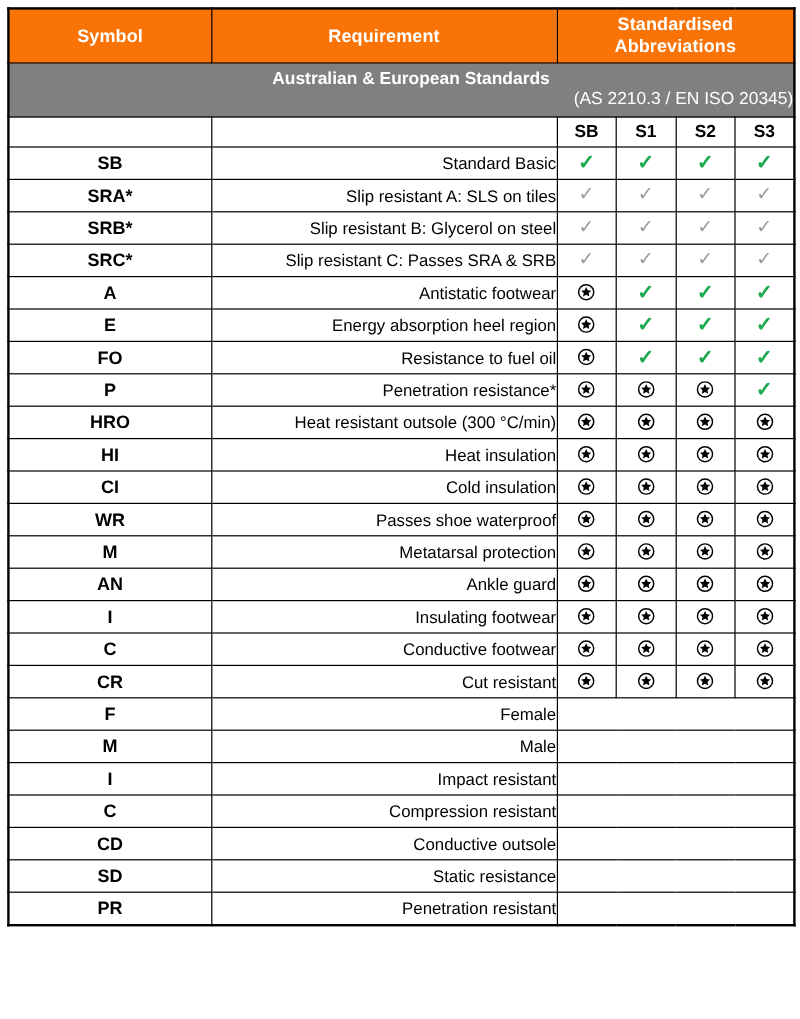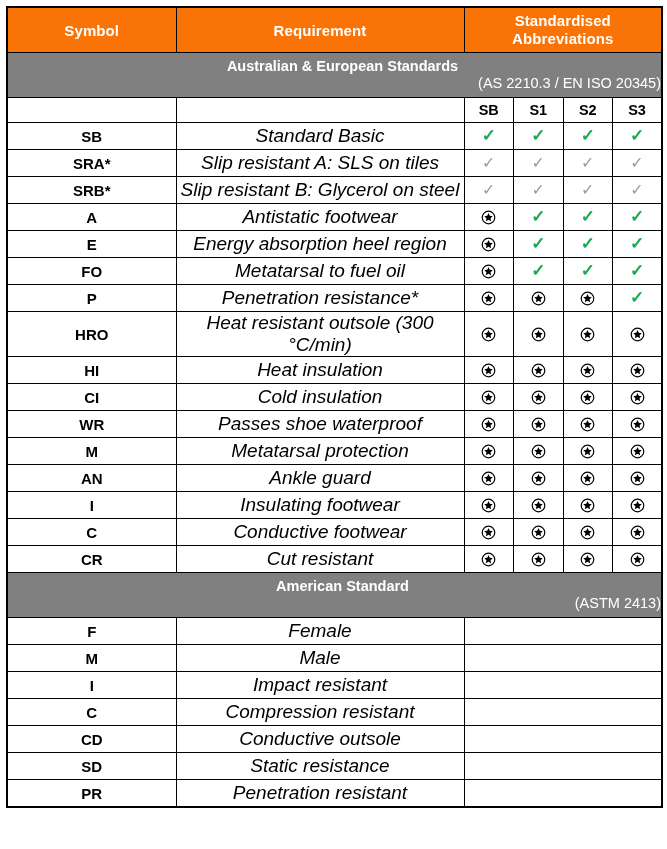--- a/index.html
+++ b/index.html
@@ -73,26 +73,25 @@
 
   
   .sym {
     text-align: center;
     font-weight: bold;
     font-size: 15px;
     height: 26px;
     vertical-align: middle;
   }
   .req {
-    text-align: center;
-    font-size: 19px;
+    text-align: right;
+    font-size: 14px;
     height: 26px;
     vertical-align: middle;
     padding-left: 9px;
-    font-style: italic;
   }
   .mark {
     text-align: center;
     vertical-align: middle;
     height: 26px;
   }
 
   
   .tick {
     display: inline-block;
@@ -167,20 +166,28 @@
         </tr>
         <tr>
           <td class="sym">SRB*</td>
           <td class="req">Slip resistant B: Glycerol on steel</td>
           <td class="mark"><span class="tick grey">✓</span></td>
           <td class="mark"><span class="tick grey">✓</span></td>
           <td class="mark"><span class="tick grey">✓</span></td>
           <td class="mark"><span class="tick grey">✓</span></td>
         </tr>
         <tr>
+          <td class="sym">SRC*</td>
+          <td class="req">Slip resistant C: Passes SRA &amp; SRB</td>
+          <td class="mark"><span class="tick grey">✓</span></td>
+          <td class="mark"><span class="tick grey">✓</span></td>
+          <td class="mark"><span class="tick grey">✓</span></td>
+          <td class="mark"><span class="tick grey">✓</span></td>
+        </tr>
+        <tr>
           <td class="sym">A</td>
           <td class="req">Antistatic footwear</td>
           <td class="mark"><span><svg class="cstar" viewBox="0 0 16 16" aria-hidden="true">
                 <circle cx="8" cy="8" r="6.7" fill="none" stroke="#000" stroke-width="1.3"></circle>
                 <polygon points="8,3.3 9.38,6.22 12.5,6.6 10.2,8.75 10.82,11.9 8,10.35 5.18,11.9 5.8,8.75 3.5,6.6 6.62,6.22" fill="#000"></polygon>
               </svg></span></td>
           <td class="mark"><span class="tick green">✓</span></td>
           <td class="mark"><span class="tick green">✓</span></td>
           <td class="mark"><span class="tick green">✓</span></td>
         </tr>
@@ -190,21 +197,21 @@
           <td class="mark"><span><svg class="cstar" viewBox="0 0 16 16" aria-hidden="true">
                 <circle cx="8" cy="8" r="6.7" fill="none" stroke="#000" stroke-width="1.3"></circle>
                 <polygon points="8,3.3 9.38,6.22 12.5,6.6 10.2,8.75 10.82,11.9 8,10.35 5.18,11.9 5.8,8.75 3.5,6.6 6.62,6.22" fill="#000"></polygon>
               </svg></span></td>
           <td class="mark"><span class="tick green">✓</span></td>
           <td class="mark"><span class="tick green">✓</span></td>
           <td class="mark"><span class="tick green">✓</span></td>
         </tr>
         <tr>
           <td class="sym">FO</td>
-          <td class="req">Metatarsal to fuel oil</td>
+          <td class="req">Resistance to fuel oil</td>
           <td class="mark"><span><svg class="cstar" viewBox="0 0 16 16" aria-hidden="true">
                 <circle cx="8" cy="8" r="6.7" fill="none" stroke="#000" stroke-width="1.3"></circle>
                 <polygon points="8,3.3 9.38,6.22 12.5,6.6 10.2,8.75 10.82,11.9 8,10.35 5.18,11.9 5.8,8.75 3.5,6.6 6.62,6.22" fill="#000"></polygon>
               </svg></span></td>
           <td class="mark"><span class="tick green">✓</span></td>
           <td class="mark"><span class="tick green">✓</span></td>
           <td class="mark"><span class="tick green">✓</span></td>
         </tr>
         <tr>
           <td class="sym">P</td>
@@ -397,26 +404,20 @@
           <td class="mark"><span><svg class="cstar" viewBox="0 0 16 16" aria-hidden="true">
                 <circle cx="8" cy="8" r="6.7" fill="none" stroke="#000" stroke-width="1.3"></circle>
                 <polygon points="8,3.3 9.38,6.22 12.5,6.6 10.2,8.75 10.82,11.9 8,10.35 5.18,11.9 5.8,8.75 3.5,6.6 6.62,6.22" fill="#000"></polygon>
               </svg></span></td>
           <td class="mark"><span><svg class="cstar" viewBox="0 0 16 16" aria-hidden="true">
                 <circle cx="8" cy="8" r="6.7" fill="none" stroke="#000" stroke-width="1.3"></circle>
                 <polygon points="8,3.3 9.38,6.22 12.5,6.6 10.2,8.75 10.82,11.9 8,10.35 5.18,11.9 5.8,8.75 3.5,6.6 6.62,6.22" fill="#000"></polygon>
               </svg></span></td>
         </tr>
         <tr>
-          <td class="banner" colspan="6">
-            <span class="b1">American Standard</span>
-            <span class="b2">(ASTM 2413)</span>
-          </td>
-        </tr>
-        <tr>
           <td class="sym">F</td>
           <td class="req">Female</td>
           <td colspan="4" class="mark"></td>
         </tr>
         <tr>
           <td class="sym">M</td>
           <td class="req">Male</td>
           <td colspan="4" class="mark"></td>
         </tr>
         <tr>

